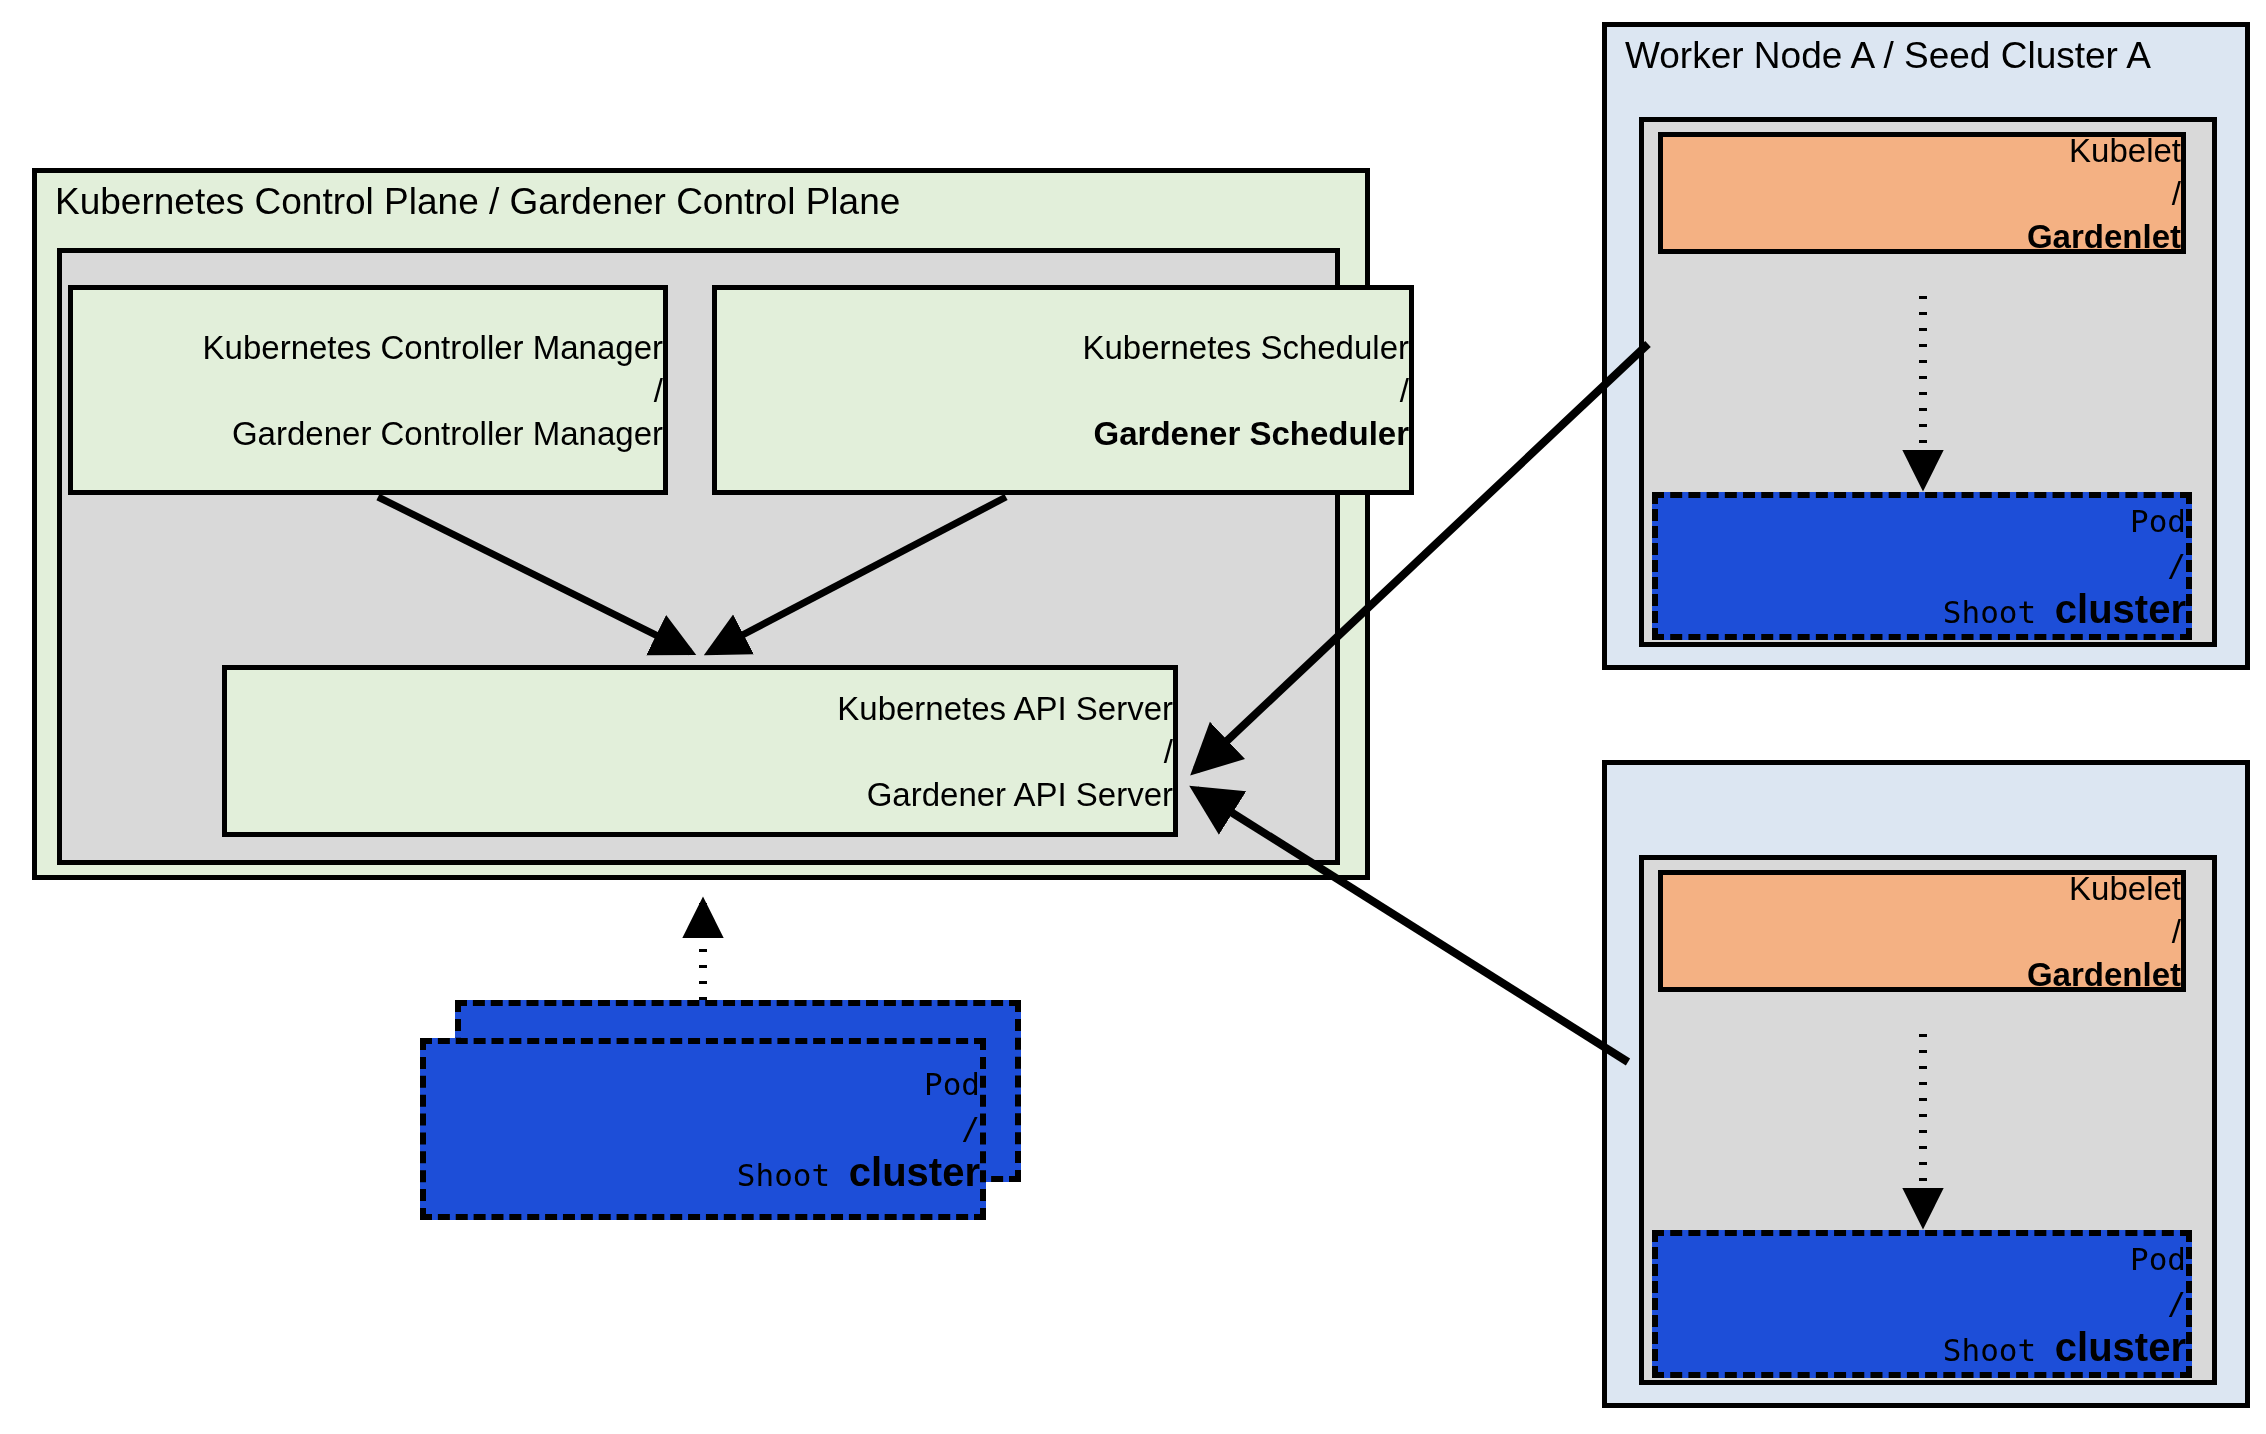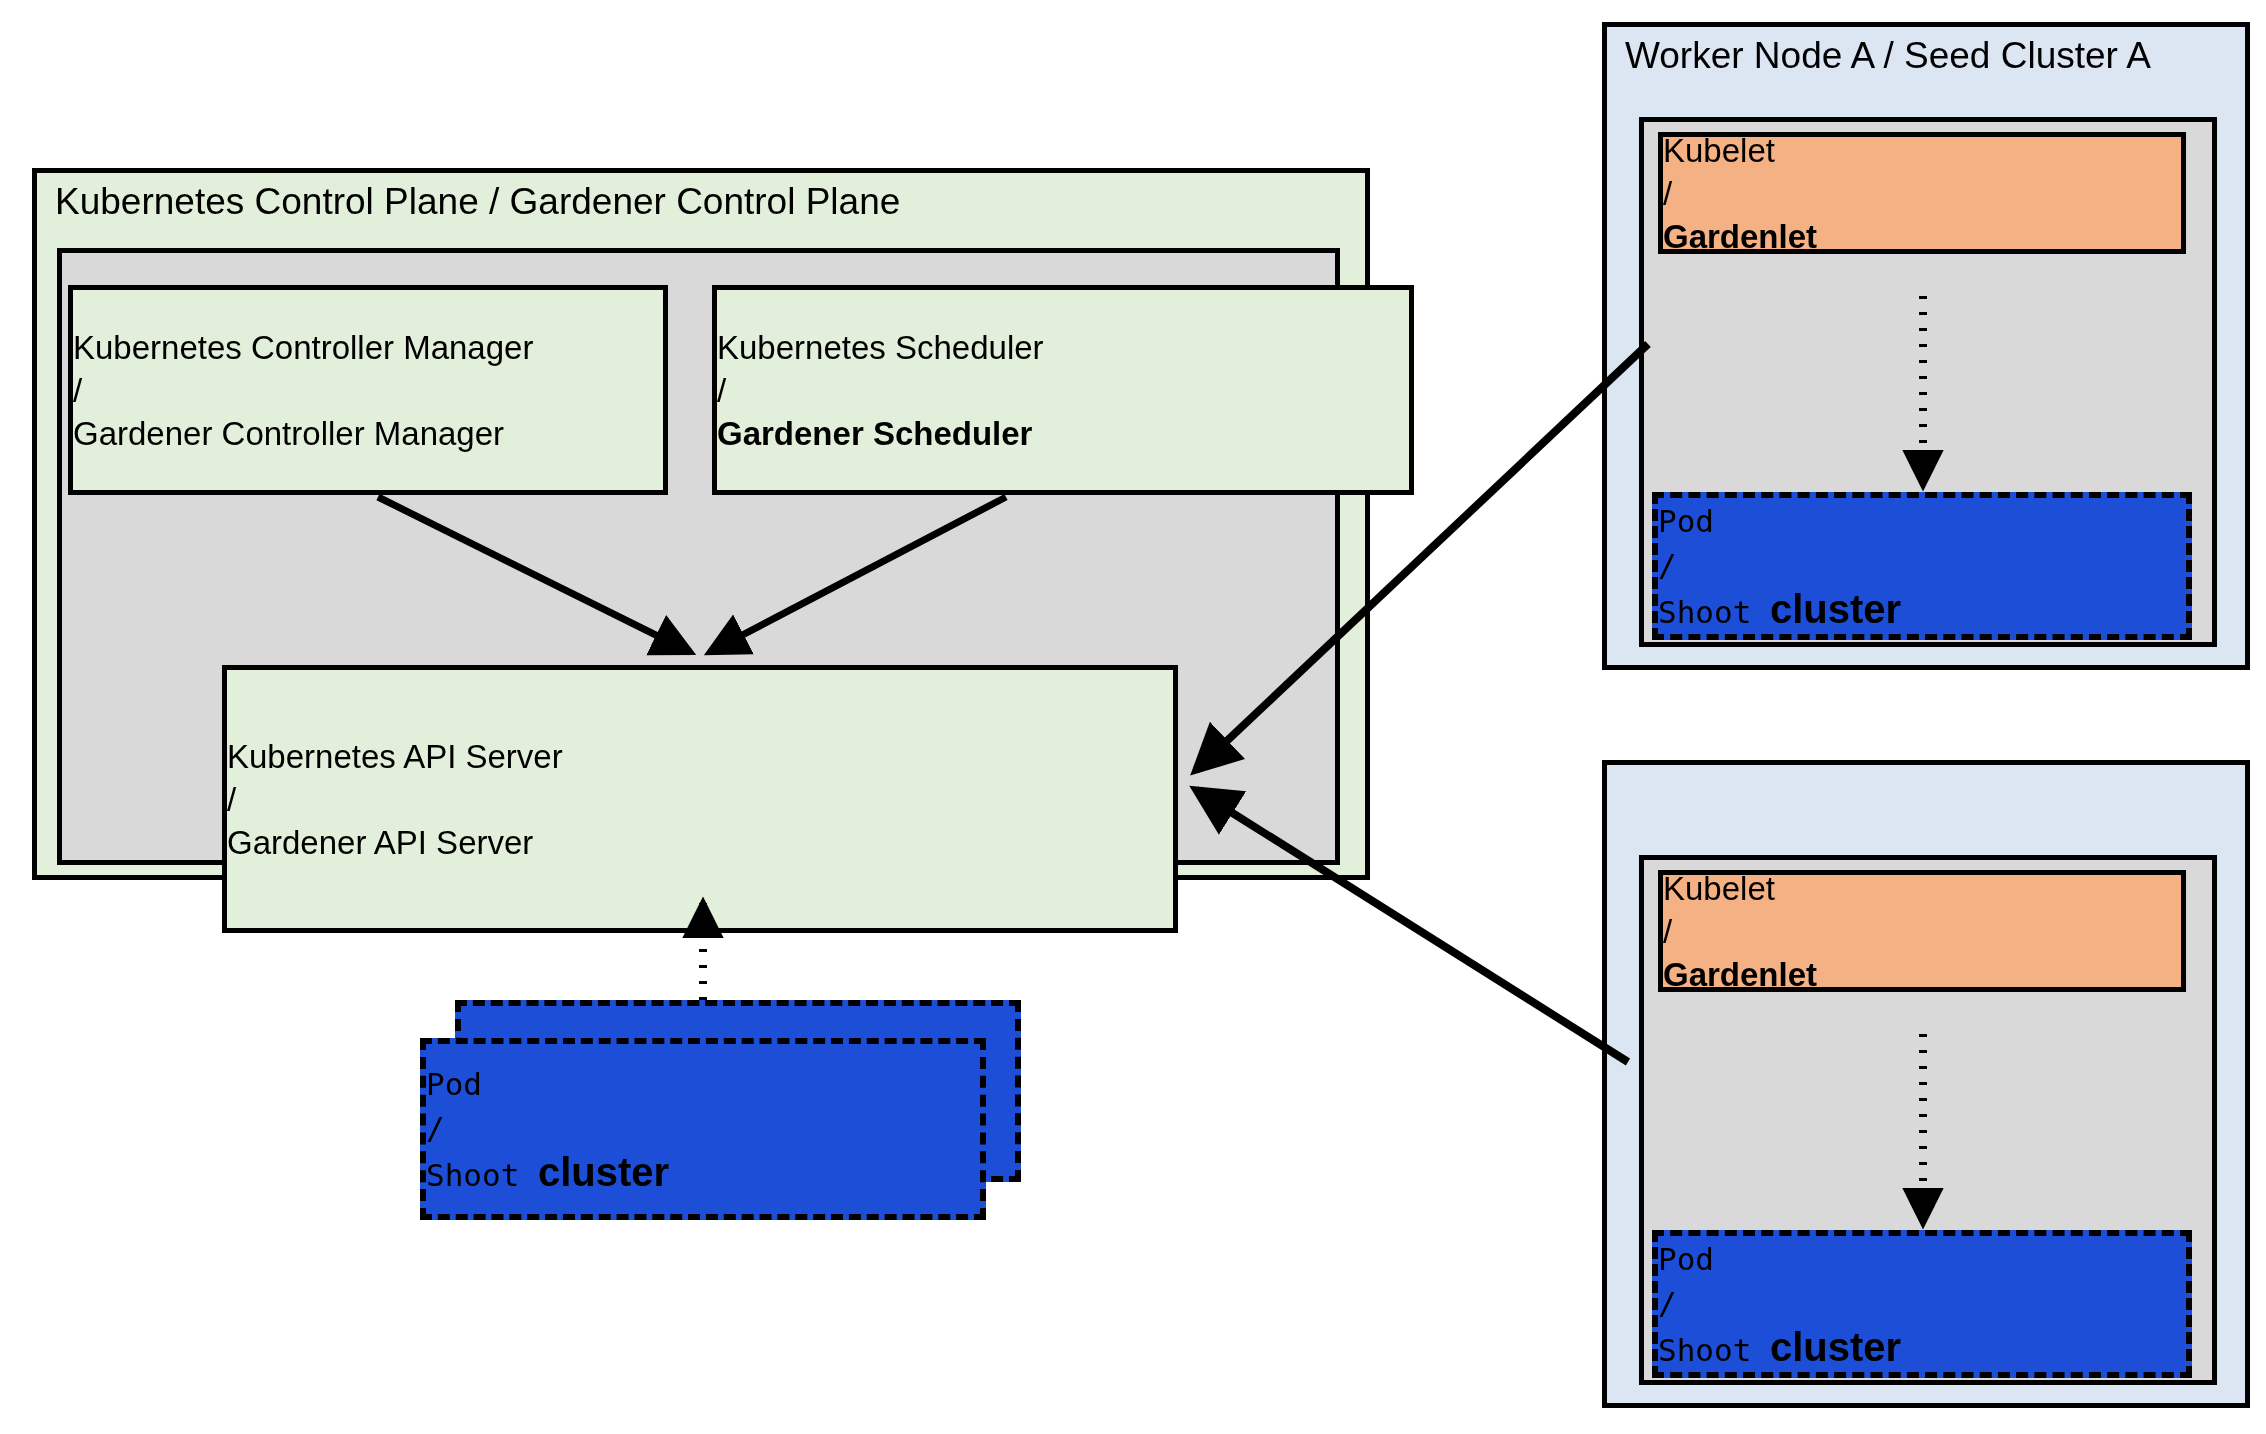--- a/index.html
+++ b/index.html
@@ -22,21 +22,21 @@
   .peach{background:#1d4ed8;}
 
   .hdr{
     position:absolute;left:18px;top:6px;
     font-size:37px;line-height:46px;white-space:nowrap;
   }
 
   .ctr{
     position:absolute;inset:0;
     display:flex;flex-direction:column;
-    align-items:flex-start;justify-content:center;
+    align-items:flex-end;justify-content:center;
     text-align:center;
   }
   .ln{font-size:33px;line-height:43px;white-space:nowrap;}
   .ln.b{font-weight:bold;}
   .mono{font-family:"DejaVu Sans Mono", monospace;font-size:31px;line-height:44px;white-space:nowrap;}
   .mono .bold-sans{font-family:"Liberation Sans", sans-serif;font-weight:bold;font-size:40px;}
 
   svg.overlay{position:absolute;left:0;top:0;width:2266px;height:1434px;pointer-events:none;}
 </style>
 </head>
@@ -59,21 +59,21 @@
   </div>
 
   <div class="box solid green" style="left:712px;top:285px;width:702px;height:210px;">
     <div class="ctr">
       <div class="ln">Kubernetes Scheduler</div>
       <div class="ln">/</div>
       <div class="ln b">Gardener Scheduler</div>
     </div>
   </div>
 
-  <div class="box solid green" style="left:222px;top:665px;width:956px;height:268px;">
+  <div class="box solid green" style="left:222px;top:665px;width:956px;height:172px;">
     <div class="ctr">
       <div class="ln">Kubernetes API Server</div>
       <div class="ln">/</div>
       <div class="ln">Gardener API Server</div>
     </div>
   </div>
 
   <div class="box dashed peach" style="left:455px;top:1000px;width:566px;height:182px;"></div>
 
   <div class="box dashed peach" style="left:420px;top:1038px;width:566px;height:182px;">

